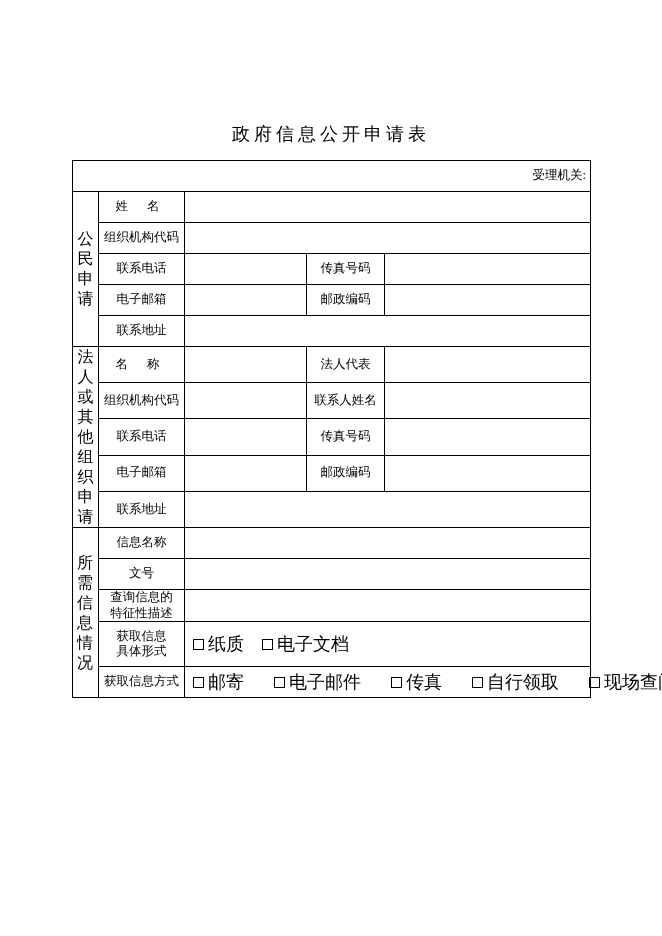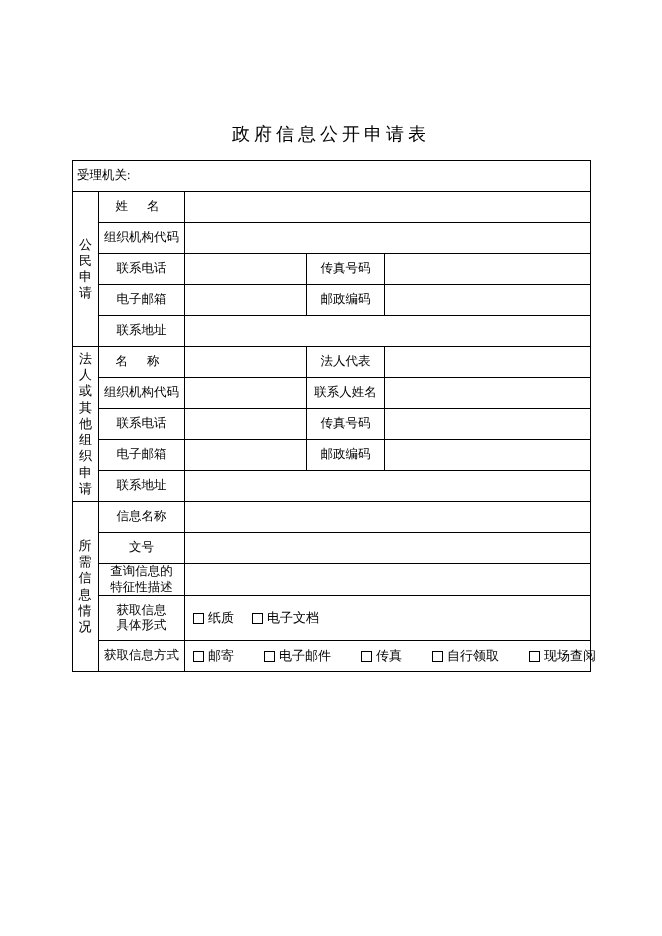--- a/index.html
+++ b/index.html
@@ -48,21 +48,21 @@
     text-align: center;
   }
   .cell-left {
     text-align: left;
     padding-left: 6px;
   }
   .vlabel {
     text-align: center;
     vertical-align: middle;
     line-height: 1.45;
-    font-size: 13px;
+    font-size: 16px;
     padding: 2px;
   }
   .vlabel-narrow {
     width: 26px;
   }
   .vlabel-spread {
     letter-spacing: 1px;
     margin-left: 18px;
   }
   .spaced-name {
@@ -79,40 +79,40 @@
   }
   .two-line {
     text-align: center;
     line-height: 1.45;
   }
   .checks {
     display: flex;
     align-items: flex-start;
     gap: 18px;
     padding-left: 4px;
-    font-size: 13px;
+    font-size: 18px;
   }
   .checks.wide {
     gap: 30px;
   }
   .chk {
     display: inline-flex;
     align-items: center;
     white-space: nowrap;
   }
   .box {
     display: inline-block;
     width: 9px;
     height: 9px;
     border: 1px solid #000;
     margin-right: 4px;
   }
   .accept-row td {
     height: 34px;
-    text-align: left;
+    text-align: right;
     padding-left: 6px;
   }
 </style>
 </head>
 <body>
 
 <div class="page">
 
   <div class="doc-title">政府信息公开申请表</div>
 

